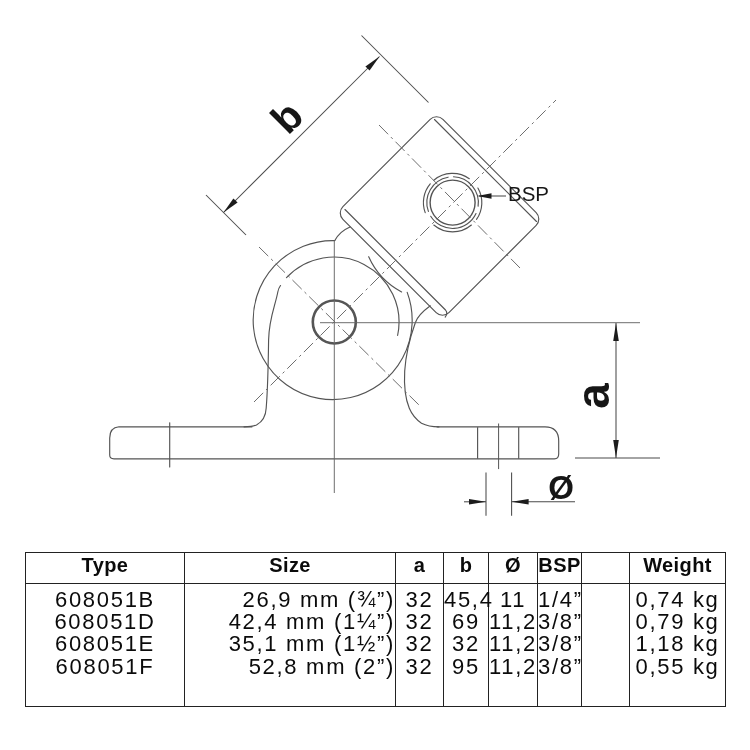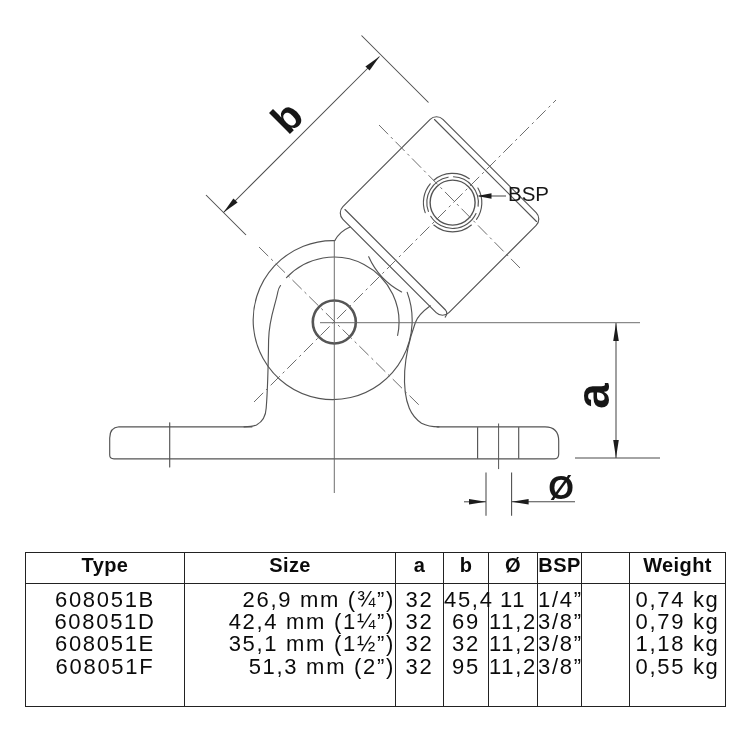--- a/index.html
+++ b/index.html
@@ -147,21 +147,21 @@
           <td class="sz">35,1 mm (1½”)</td>
           <td>32</td>
           <td>32</td>
           <td>11,2</td>
           <td>3/8”</td>
           <td></td>
           <td>1,18 kg</td>
         </tr>
   <tr>
           <td>608051F</td>
-          <td class="sz">51,3 mm (2”)</td>
+          <td class="sz">52,8 mm (2”)</td>
           <td>32</td>
           <td>95</td>
           <td>11,2</td>
           <td>3/8”</td>
           <td></td>
           <td>0,55 kg</td>
         </tr>
   <tr class="fill">
           <td></td>
           <td></td>

